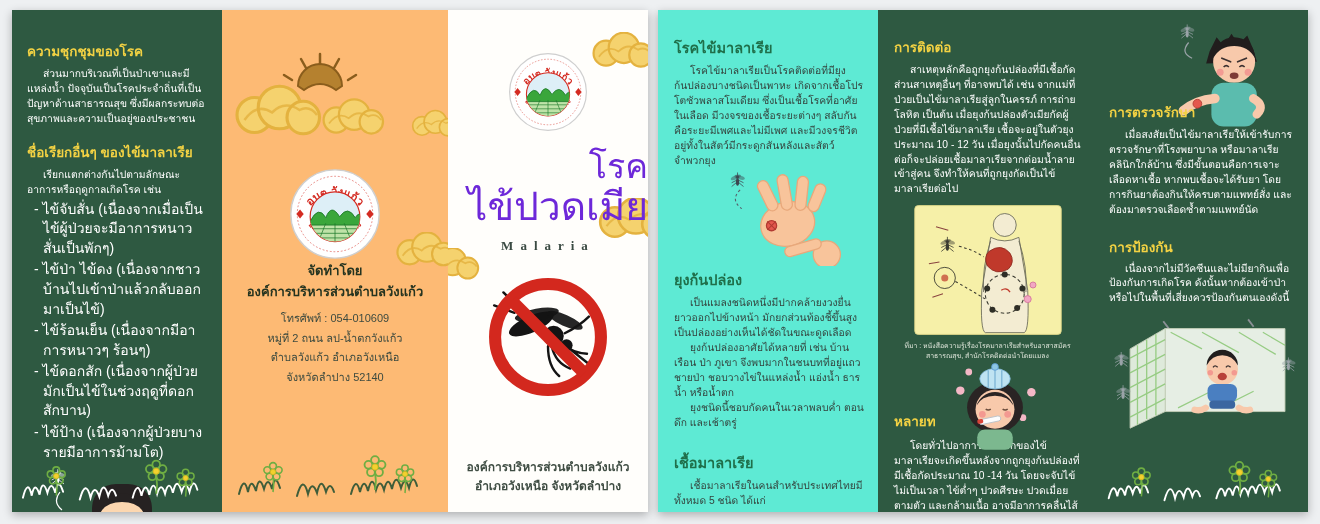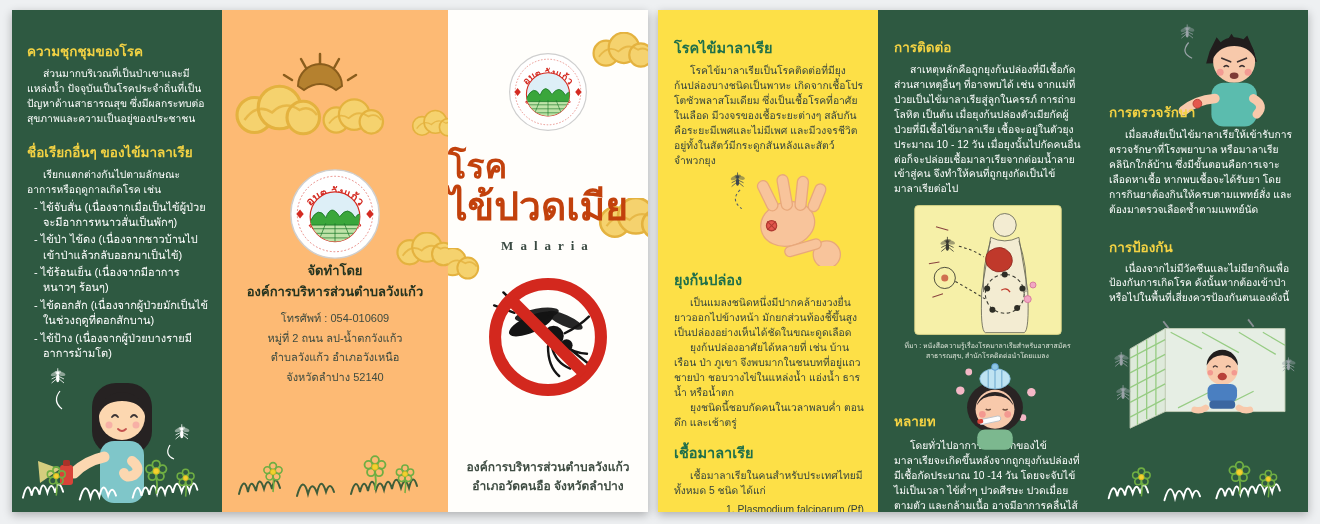--- a/index.html
+++ b/index.html
@@ -8,43 +8,43 @@
            font-family:"Liberation Sans","DejaVu Sans",sans-serif; }
   .page { position:absolute; top:10px; height:502px; background:#fdfdfa;
           box-shadow:0 3px 9px rgba(0,0,0,.28); display:flex; }
   .page-left  { left:12px;  width:636px; }
   .page-right { left:658px; width:650px; }
 
   .col { position:relative; height:100%; overflow:hidden; }
   .col-a { width:210px; background:#2e5941; padding:30px 13px 0 15px; }
   .col-b { width:226px; background:#fdba74; }
   .col-c { width:200px; background:#fffefb; }
-  .col-d { width:220px; background:#fde047; padding:26px 14px 0 16px; }
+  .col-d { width:220px; background:#5eead4; padding:26px 14px 0 16px; }
   .col-e { width:215px; background:#2e5941; padding:26px 12px 0 16px; }
   .col-f { width:215px; background:#2e5941; padding:0 12px 0 14px; }
 
   .h-yellow { color:#f3d243; font-weight:bold; font-size:13.5px; margin-bottom:5px; }
   .h-green  { color:#1f6f4a; font-weight:bold; font-size:14.5px; margin-bottom:5px; }
   .txt-w { color:#ffffff; font-size:10.3px; line-height:1.45; }
   .txt-d { color:#33423c; font-size:10.3px; line-height:1.45; }
   .indent { text-indent:16px; }
-  .mb10 { margin-bottom:10px; } .mb14 { margin-bottom:14px; }
+  .mb10 { margin-bottom:20px; } .mb14 { margin-bottom:14px; }
 
   ul.dash { list-style:none; margin-top:2px; }
-  ul.dash li { color:#fff; font-size:11px; line-height:1.4; padding-left:16px; text-indent:-9px; margin-bottom:2px; }
+  ul.dash li { color:#fff; font-size:14px; line-height:1.4; padding-left:16px; text-indent:-9px; margin-bottom:2px; }
   ul.dash li::before { content:"-  "; }
   .abs { position:absolute; }
 
   
   .pub-block { position:absolute; left:0; top:250px; width:100%; text-align:center; color:#2f3b31; }
   .pub-bold { font-weight:bold; font-size:13px; line-height:1.65; color:#24331f; }
   .pub-line { font-size:11px; line-height:1.8; color:#3c4a3f; }
 
   
-  .cover-title { position:absolute; top:138px; width:100%; text-align:left; color:#c2410c; font-weight:bold; }
+  .cover-title { position:absolute; top:138px; width:100%; text-align:right; color:#6d28d9; font-weight:normal; }
   .cover-title .t1 { font-size:34px; line-height:1.1; }
   .cover-title .t2 { font-size:39px; line-height:1.15; }
   .cover-sub { position:absolute; top:228px; width:100%; text-align:center; font-size:13px;
                letter-spacing:7px; color:#3a4a42; font-weight:bold;font-family:Liberation Serif, serif; }
   .cover-footer { position:absolute; top:448px; width:100%; text-align:center; font-weight:bold;
                   font-size:12px; line-height:1.6; color:#3f4d43; }
 
   ol.species { list-style:none; margin:3px 0 0 12px; }
   ol.species li { color:#33423c; font-size:10.3px; line-height:1.55;text-align:right; }
 
@@ -219,21 +219,21 @@
           <circle cx="90" cy="79" r="6.5"></circle>
           <ellipse cx="58" cy="46" rx="24" ry="6.5" transform="rotate(-10 58 46)" opacity=".92"></ellipse>
           <ellipse cx="88" cy="52" rx="21" ry="6" transform="rotate(24 88 52)" opacity=".92"></ellipse>
         </g>
         <path d="M95 84 L114 99 M74 80 q4 18 20 24 M70 80 q0 22 12 32 M82 76 q16 12 30 12 M88 66 q16 -8 26 -18 M34 44 l-22 -8 M38 38 l-16 -16" stroke="#141414" stroke-width="2.6" fill="none" stroke-linecap="round"></path>
         <circle cx="70" cy="70" r="57" fill="none" stroke="#d3281e" stroke-width="13"></circle>
         <line x1="31" y1="31" x2="109" y2="109" stroke="#d3281e" stroke-width="13"></line>
       </svg>
       <div class="cover-footer">
         <div>องค์การบริหารส่วนตำบลวังแก้ว</div>
-        <div>อำเภอวัดคนอือ จังหวัดลำปาง</div>
+        <div>อำเภอวังเหนือ จังหวัดลำปาง</div>
       </div>
     </section>
   </div>
 
   <div class="page page-right">
 
     <section class="col col-d">
       <div class="h-green">โรคไข้มาลาเรีย</div>
       <p class="txt-d indent">โรคไข้มาลาเรียเป็นโรคติดต่อที่มียุงก้นปล่องบางชนิดเป็นพาหะ เกิดจากเชื้อโปรโตซัวพลาสโมเดียม ซึ่งเป็นเชื้อโรคที่อาศัยในเลือด มีวงจรของเชื้อระยะต่างๆ สลับกัน คือระยะมีเพศและไม่มีเพศ และมีวงจรชีวิตอยู่ทั้งในสัตว์มีกระดูกสันหลังและสัตว์จำพวกยุง</p>
       <svg width="170" height="96" viewBox="0 0 200 110" style="margin:2px auto">

